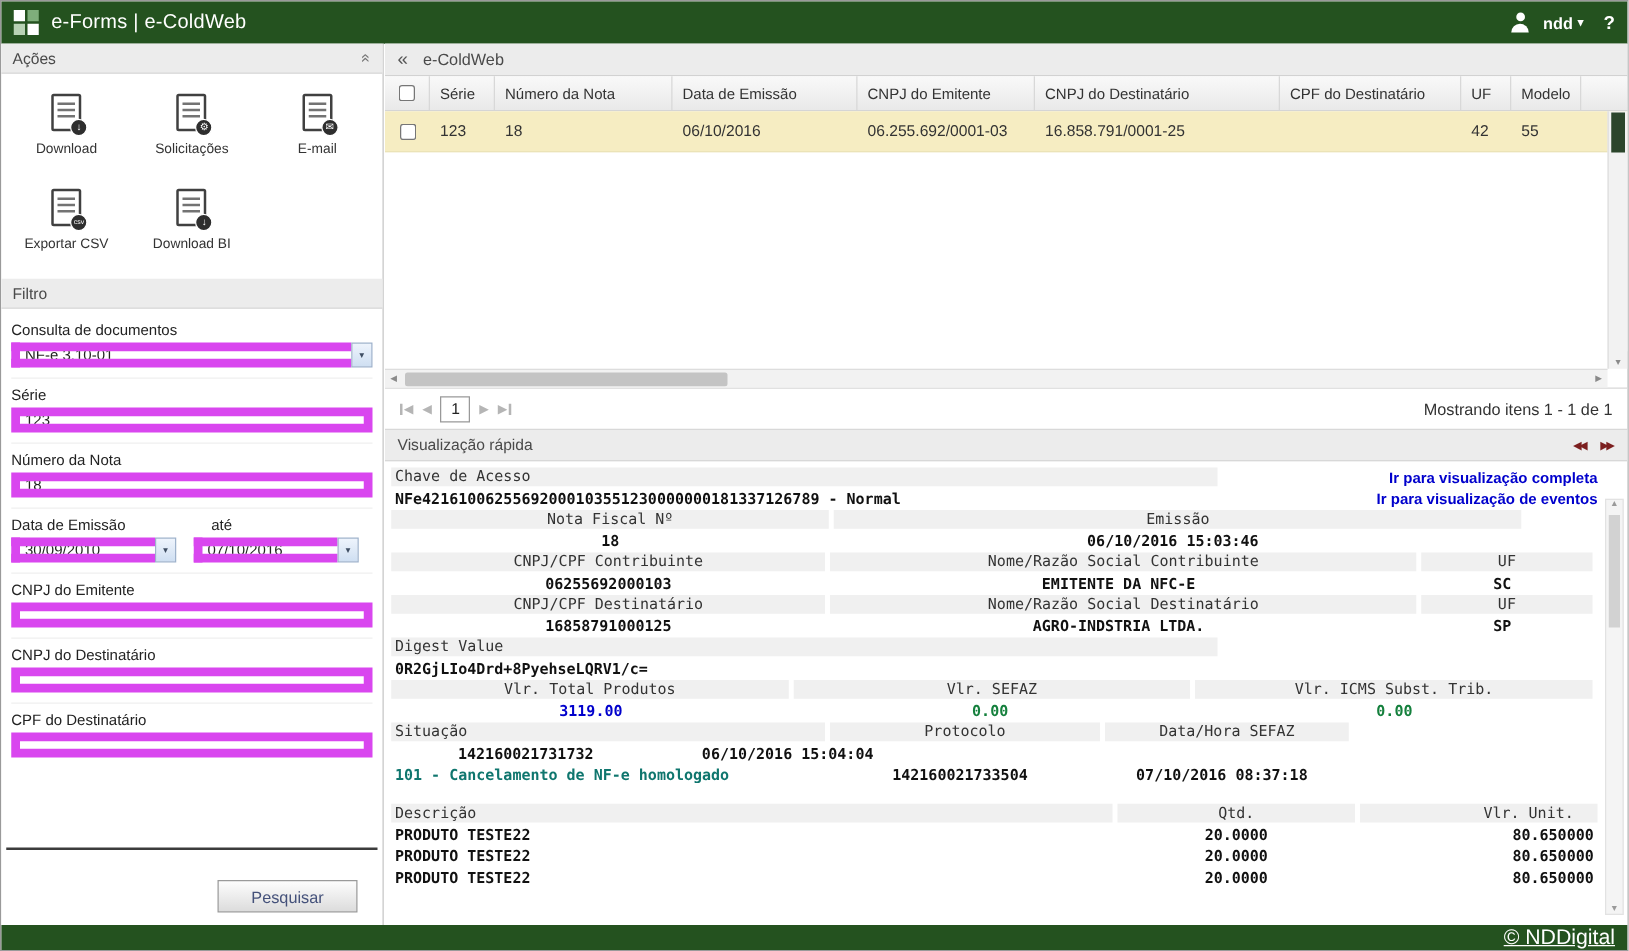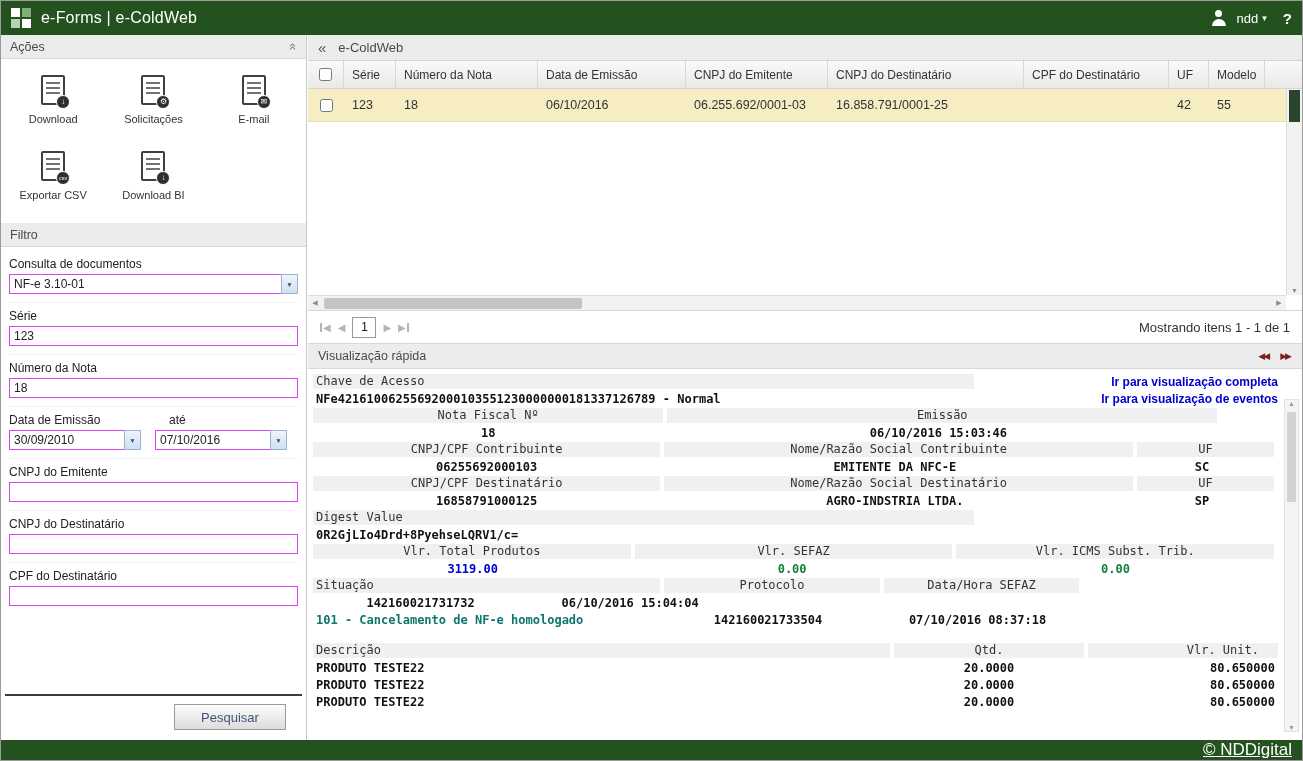--- a/index.html
+++ b/index.html
@@ -11,49 +11,49 @@
   .topbar { position:absolute; top:0; left:0; right:0; height:34px; background:#24521f; display:flex; align-items:center; padding:0 10px; }
   .logo { width:20px; height:20px; display:grid; grid-template-columns:9px 9px; grid-template-rows:9px 9px; gap:2px; margin-right:10px; }
   .logo i { display:block; }
   .logo i:nth-child(1){ background:#ffffff; } .logo i:nth-child(2){ background:#7fae7b; }
   .logo i:nth-child(3){ background:#b8d2b4; } .logo i:nth-child(4){ background:#ffffff; }
   .app-title { color:#ffffff; font-size:16px; letter-spacing:.2px; }
   .topbar-right { margin-left:auto; display:flex; align-items:center; gap:10px; color:#fff; }
   .person { position:relative; width:16px; height:16px; }
   .person::before { content:""; position:absolute; top:0; left:4.5px; width:7px; height:7px; border-radius:50%; background:#fff; }
   .person::after { content:""; position:absolute; bottom:0; left:1px; width:14px; height:7px; border-radius:7px 7px 0 0; background:#fff; }
-  .user-menu { display:flex; align-items:center; gap:4px; color:#fff; font-weight:normal; font-size:13px; cursor:pointer; }
+  .user-menu { display:flex; align-items:center; gap:4px; color:#fff; font-weight:bold; font-size:13px; cursor:pointer; }
   .caret { font-size:9px; font-style:normal; }
   .help { font-size:15px; font-weight:bold; cursor:pointer; margin-left:6px; }
 
   
   .sidebar { position:absolute; top:34px; left:0; width:306px; bottom:20px; background:#fff; border-right:1px solid #c6c6c6; display:flex; flex-direction:column; }
   .panel-head { height:24px; background:#ececec; border-bottom:1px solid #d8d8d8; display:flex; align-items:center; padding:0 9px; color:#4a4a4a; font-size:12.5px; flex:0 0 auto; }
   .panel-head .collapse { margin-left:auto; color:#777; display:inline-block; transform:rotate(90deg); font-size:13px; font-style:normal; cursor:pointer; }
   .actions { height:164px; display:grid; grid-template-columns:1fr 1fr 1fr; align-content:start; row-gap:26px; padding:16px 2px 0; flex:0 0 auto; }
   .action { display:flex; flex-direction:column; align-items:center; gap:8px; cursor:pointer; }
   .action .label { font-size:11px; color:#333; }
   .doc { position:relative; width:24px; height:30px; border:2px solid #404040; border-radius:2px; background:#fff; }
   .doc::before { content:""; position:absolute; left:3px; right:3px; top:5px; height:2px; background:#737373; box-shadow:0 5px 0 #737373, 0 10px 0 #737373; }
   .badge { position:absolute; right:-7px; bottom:-6px; width:14px; height:14px; border-radius:50%; background:#2e2e2e; color:#fff; font-size:8px; line-height:12px; text-align:center; border:1px solid #fff; font-style:normal; }
   .badge.small { font-size:5.5px; }
 
   .filter-form { flex:1 1 auto; padding:4px 8px 0; overflow:hidden; }
   .field { padding:6px 0 8px; border-bottom:1px solid #f0f0f0; }
   .field label { display:block; color:#222; margin-bottom:3px; font-size:12px; }
-  .tinput { width:100%; height:20px; border:1px solid #d946ef; font-size:12px; padding:0 4px; font-family:"Liberation Sans",sans-serif; color:#222; background:#fff; }
+  .tinput { width:100%; height:20px; border:7px solid #d946ef; font-size:12px; padding:0 4px; font-family:"Liberation Sans",sans-serif; color:#222; background:#fff; }
   .combo { display:flex; width:100%; }
   .combo .tinput { flex:1; border-right:none; }
   .cbtn { width:17px; height:20px; border:1px solid #9eb2cc; background:linear-gradient(#eef4fc,#cfdff2); display:flex; align-items:center; justify-content:center; cursor:pointer; }
   .cbtn i { font-style:normal; font-size:6.5px; color:#3f4e63; }
   .dates { display:grid; grid-template-columns:132px 132px; column-gap:14px; }
   .dates .lbl2 { padding-left:14px; }
   .sidebar-bottom { flex:0 0 auto; }
   .divider { border-top:2px solid #3c3c3c; margin:0 4px; }
-  .search-row { display:flex; justify-content:flex-end; padding:8px 20px 10px 0; }
+  .search-row { display:flex; justify-content:flex-end; padding:24px 20px 10px 0; }
   .btn { min-width:112px; height:26px; border:1px solid #9a9a9a; background:linear-gradient(#fdfdfd,#dcdcdc); color:#44517a; font-size:13px; cursor:pointer; font-family:"Liberation Sans",sans-serif; }
 
   
   .main { position:absolute; top:34px; left:307px; right:0; bottom:20px; display:flex; flex-direction:column; background:#fff; }
   .main-head { height:26px; background:#ececec; border-bottom:1px solid #d2d2d2; display:flex; align-items:center; gap:12px; padding:0 10px; flex:0 0 auto; }
   .main-head .back { font-size:15px; color:#555; cursor:pointer; font-style:normal; }
   .main-head .title { color:#4a4a4a; font-size:13px; }
 
   .grid-area { position:relative; height:250px; flex:0 0 auto; border-bottom:1px solid #d8d8d8; }
   .grid-head { display:flex; height:28px; background:linear-gradient(#f9f9f9,#e9e9e9); border-bottom:1px solid #d5d5d5; align-items:stretch; padding-right:16px; }

